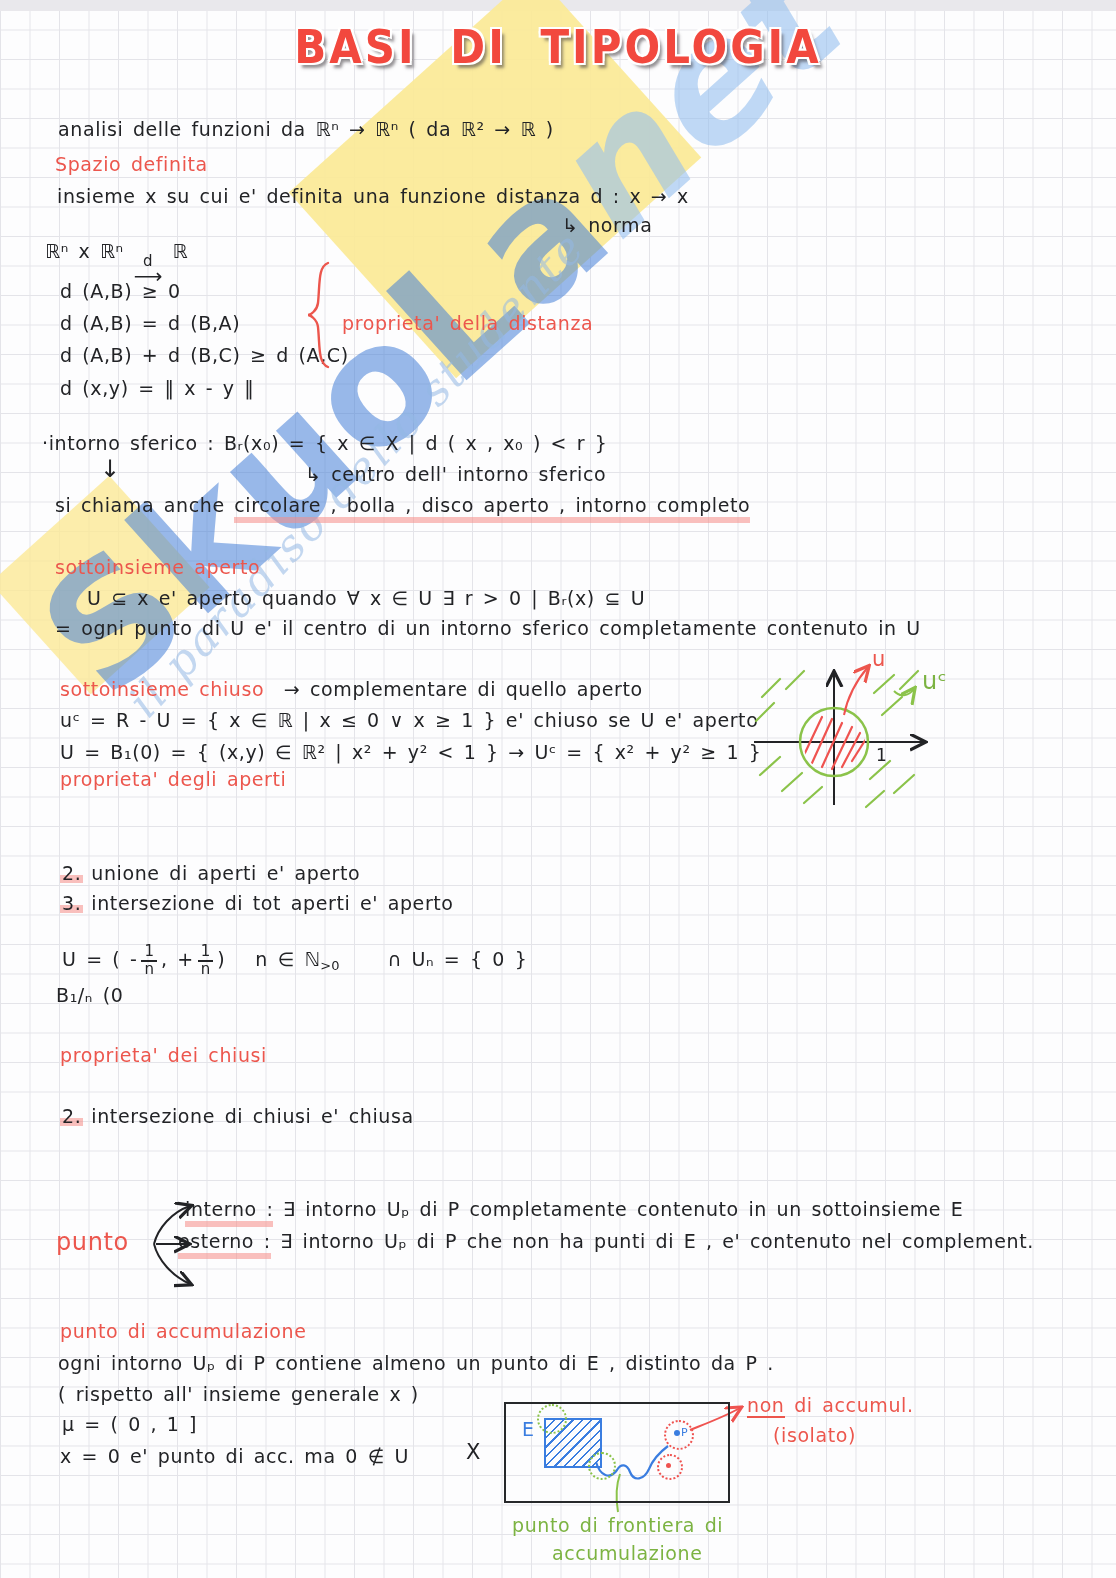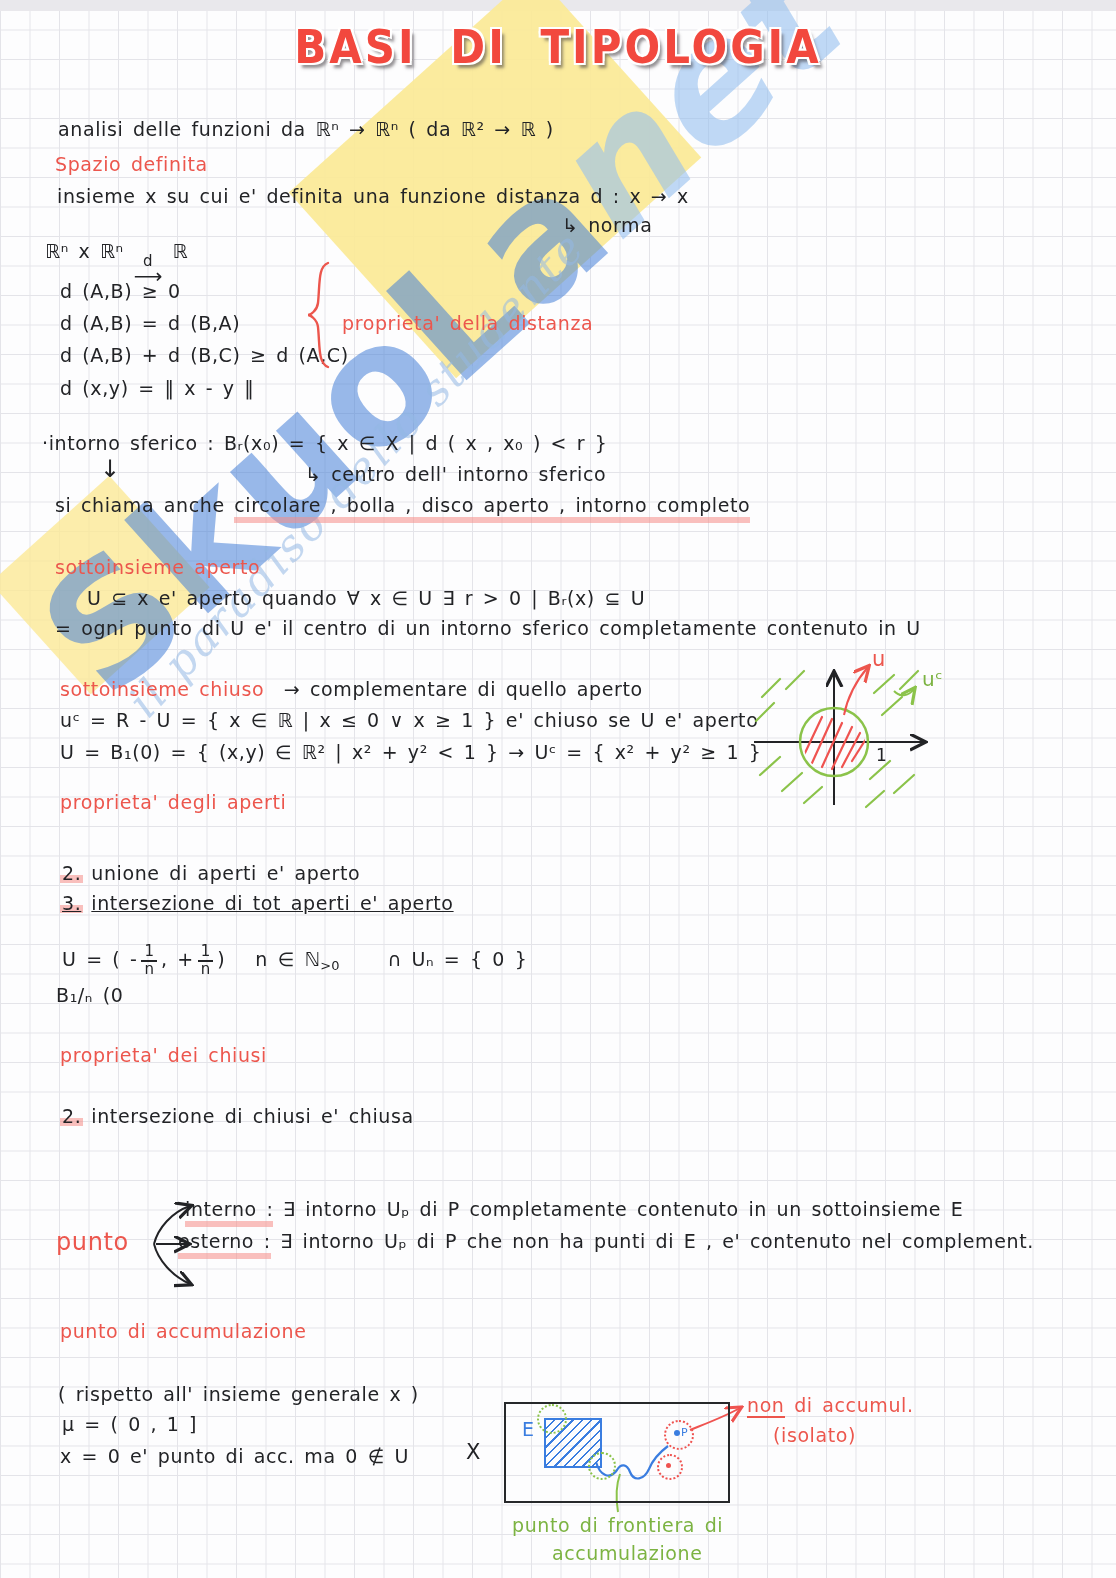--- a/index.html
+++ b/index.html
@@ -158,27 +158,27 @@
         <line x1="124" y1="134" x2="144" y2="116"></line>
           <line x1="148" y1="148" x2="168" y2="130"></line>
           <line x1="120" y1="162" x2="138" y2="146"></line>
       </g>
 
       <path d="M98,70 C102,50 110,36 122,22" fill="none" stroke="#ef5350" stroke-width="2" marker-end="url(#ar)"></path>
 
       <path d="M148,46 C154,52 162,52 168,44" fill="none" stroke="#8bc34a" stroke-width="2" marker-end="url(#ag)"></path>
     </svg>
     <div class="hw red" style="left:126px;top:2px;font-size:21px;">u</div>
-    <div class="hw greentx" style="left:176px;top:22px;font-size:20px;">uᶜ</div>
+    <div class="hw greentx" style="left:176px;top:22px;font-size:24px;">uᶜ</div>
     <div class="hw" style="left:130px;top:100px;font-size:17px;">1</div>
   </div>
 
-  <div class="hw red" style="left:60px;top:791px;text-align:right;">proprieta' degli aperti</div>
+  <div class="hw red" style="left:60px;top:768px;text-align:right;">proprieta' degli aperti</div>
   <div class="hw" style="left:60px;top:862px;"><span class="num-hl">2.</span><span>unione di aperti e' aperto</span></div>
-  <div class="hw" style="left:60px;top:892px;text-decoration:underline;"><span class="num-hl">3.</span><span>intersezione di tot aperti e' aperto</span></div>
+  <div class="hw" style="left:60px;top:892px;"><span class="num-hl">3.</span><span>intersezione di tot aperti e' aperto</span></div>
 
   <div class="hw" style="left:62px;top:944px;">
     <span>U = ( -</span><span class="frac">
         <span class="fnum">1</span>
         <span>n</span>
       </span><span>, +</span><span class="frac">
         <span class="fnum">1</span>
         <span>n</span>
       </span><span>)</span><span class="gap-l">n ∈ ℕ</span><span class="subtxt">&gt;0</span><span class="gap-xl">∩ Uₙ = { 0 }</span>
   </div>
@@ -195,20 +195,21 @@
         </marker>
       </defs>
     <path d="M8,46 C12,30 26,14 44,8" fill="none" stroke="#222326" stroke-width="2" marker-end="url(#af)"></path>
     <path d="M10,46 L42,46" fill="none" stroke="#222326" stroke-width="2" marker-end="url(#af)"></path>
     <path d="M8,46 C12,62 26,78 44,86" fill="none" stroke="#222326" stroke-width="2" marker-end="url(#af)"></path>
   </svg>
   <div class="hw" style="left:185px;top:1198px;"><span class="hl-underline">interno :</span><span> ∃ intorno Uₚ di P completamente contenuto in un sottoinsieme E</span></div>
   <div class="hw" style="left:178px;top:1230px;"><span class="hl-underline">esterno :</span><span> ∃ intorno Uₚ di P che non ha punti di E , e' contenuto nel complement.</span></div>
 
   <div class="hw red" style="left:60px;top:1320px;">punto di accumulazione</div>
+  <div class="hw" style="left:58px;top:1352px;">ogni intorno Uₚ di P contiene almeno un punto di E , distinto da P .</div>
   <div class="hw" style="left:58px;top:1383px;">( rispetto all' insieme generale x )</div>
   <div class="hw" style="left:62px;top:1413px;">μ = ( 0 , 1 ]</div>
   <div class="hw" style="left:60px;top:1445px;">x = 0  e'  punto di acc. ma  0 ∉ U</div>
 
   <div class="ovl" style="left:460px;top:1390px;width:490px;height:180px;">
     <div class="hw" style="left:6px;top:50px;font-size:21px;">X</div>
     <div class="rect-outline" style="left:44px;top:12px;width:222px;height:97px;border:2.2px solid #26282a;"></div>
     <div class="hw bluetx" style="left:62px;top:28px;">E</div>
     <div class="rect-outline" style="left:84px;top:28px;width:54px;height:46px;border:2.2px solid #3a7de0;
          background:repeating-linear-gradient(135deg, rgba(0,0,0,0) 0 5px, #3a7de0 5px 6.6px);"></div>

